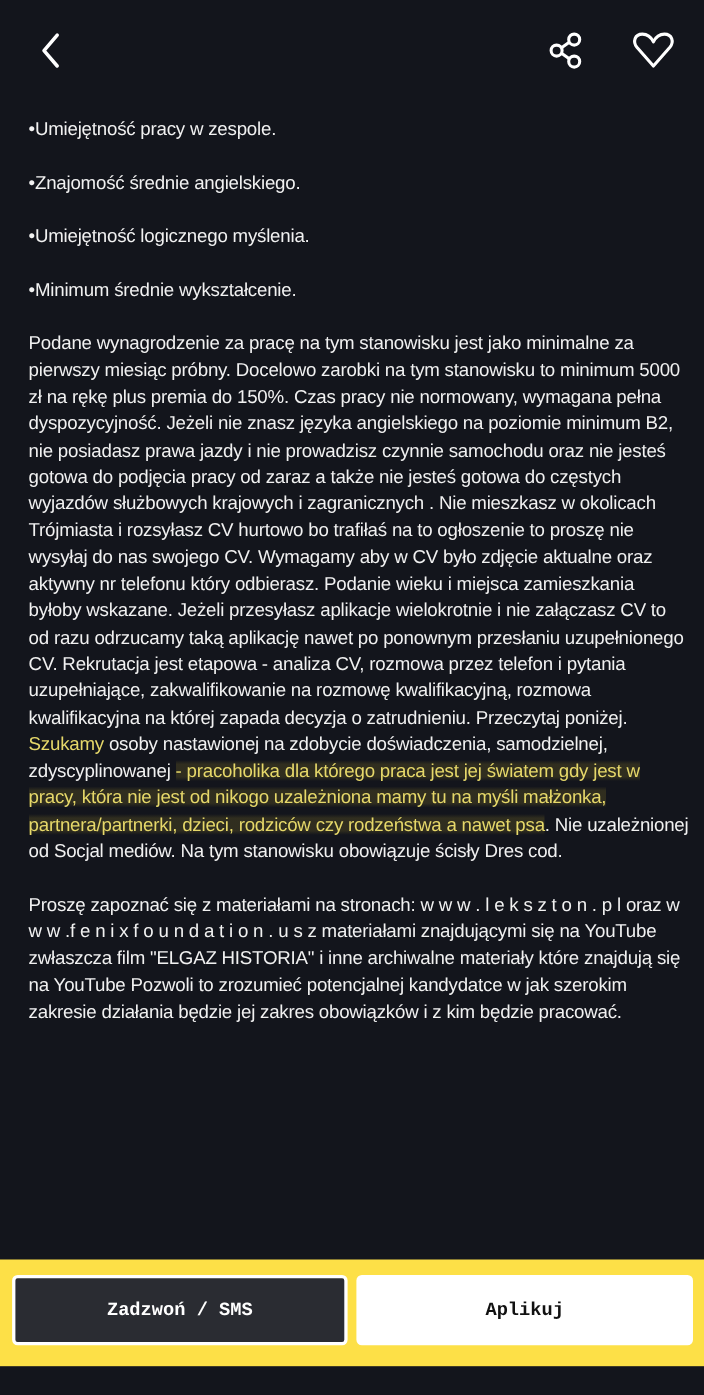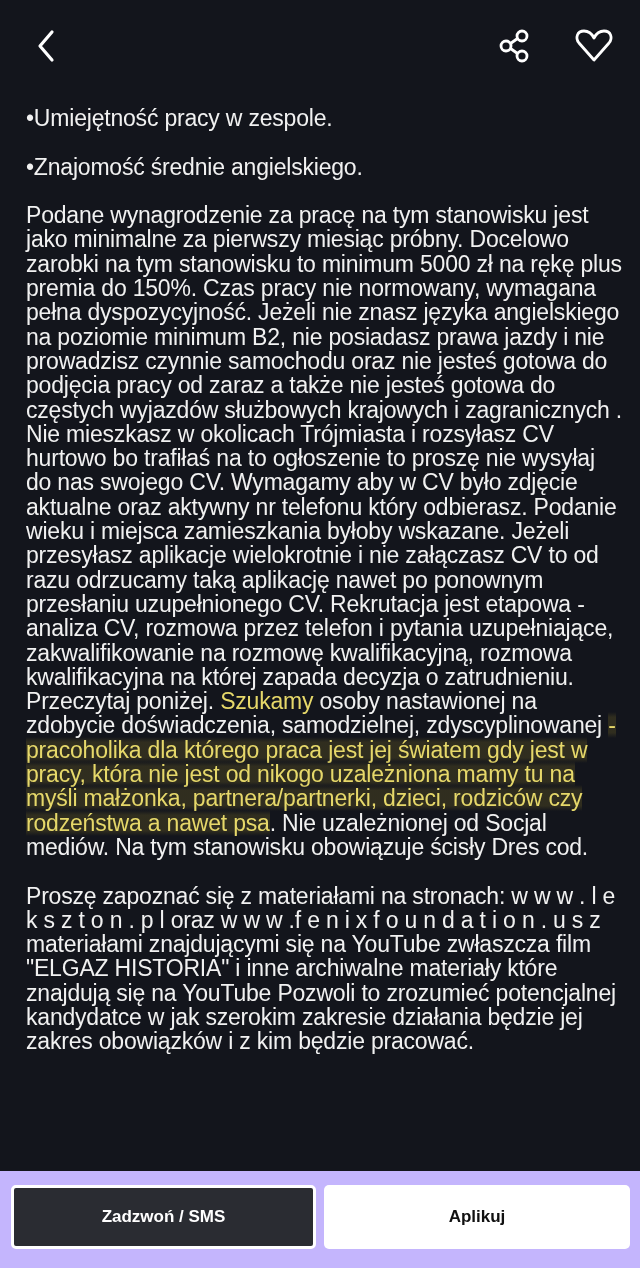--- a/index.html
+++ b/index.html
@@ -16,33 +16,34 @@
   .icon-btn {
     position: absolute; display: flex; align-items: center; justify-content: center;
     width: 48px; height: 48px; cursor: pointer;
   }
   .back-btn { left: 22px; top: 22px; }
   .share-btn { left: 491px; top: 22px; }
   .fav-btn { left: 570px; top: 22px; }
 
   .content {
     position: absolute; left: 26px; top: 106px; width: 600px;
-    font-size: 23px; line-height: 24.3px; letter-spacing: -0.2px;
+    font-size: 17px; line-height: 24.3px; letter-spacing: -0.2px;
     color: #f1f1f1;
   }
   .bullet { margin-bottom: 24.3px; }
   .para { margin-top: 5px; }
   .para + .para { margin-top: 24.3px; }
   .hl { color: #e6d86a; }
   .hl-band {
     background: linear-gradient(180deg, rgba(60,56,34,0) 0%, rgba(58,54,32,0.75) 20%, rgba(58,54,32,0.75) 80%, rgba(60,56,34,0) 100%);
   }
   .footer {
-    position: absolute; left: 0; top: 1171px; width: 640px; height: 97px;
-    background: #c4b5fd;
+    position: absolute; left: 0; top: 1145px; width: 640px; height: 97px;
+    background: #fde047;
+    font-family: Liberation Mono, monospace;
   }
   .btn {
     position: absolute; top: 14px; height: 64px; border-radius: 5px;
     display: flex; align-items: center; justify-content: center;
     font-weight: bold; font-size: 17px; cursor: pointer;
   }
   .btn-call {
     left: 11px; width: 305px; background: #2a2c32; border: 3px solid #ffffff; color: #ffffff;
   }
   .btn-apply {
@@ -70,20 +71,22 @@
   <div class="icon-btn fav-btn">
     <svg width="40" height="36" viewBox="0 0 40 36">
       <path d="M20 32 L5 15 C1 10 3 3 10 3 C15 3 18 6 20 10 C22 6 25 3 30 3 C37 3 39 10 35 15 Z" fill="none" stroke="#fff" stroke-width="2.8" stroke-linejoin="round"></path>
     </svg>
   </div>
 </div>
 
 <div class="content">
   <div class="bullet">•Umiejętność pracy w zespole.</div>
   <div class="bullet">•Znajomość średnie angielskiego.</div>
+  <div class="bullet">•Umiejętność logicznego myślenia.</div>
+  <div class="bullet">•Minimum średnie wykształcenie.</div>
 
   <p class="para"><span>Podane wynagrodzenie za pracę na tym stanowisku jest jako minimalne za pierwszy miesiąc próbny. Docelowo zarobki na tym stanowisku to minimum 5000 zł na rękę plus premia do 150%. Czas pracy nie normowany, wymagana pełna dyspozycyjność. Jeżeli nie znasz języka angielskiego na poziomie minimum B2, nie posiadasz prawa jazdy i nie prowadzisz czynnie samochodu oraz nie jesteś gotowa do podjęcia pracy od zaraz a także nie jesteś gotowa do częstych wyjazdów służbowych krajowych i zagranicznych . Nie mieszkasz w okolicach Trójmiasta i rozsyłasz CV hurtowo bo trafiłaś na to ogłoszenie to proszę nie wysyłaj do nas swojego CV. Wymagamy aby w CV było zdjęcie aktualne oraz aktywny nr telefonu który odbierasz. Podanie wieku i miejsca zamieszkania byłoby wskazane. Jeżeli przesyłasz aplikacje wielokrotnie i nie załączasz CV to od razu odrzucamy taką aplikację nawet po ponownym przesłaniu uzupełnionego CV. Rekrutacja jest etapowa - analiza CV, rozmowa przez telefon i pytania uzupełniające, zakwalifikowanie na rozmowę kwalifikacyjną, rozmowa kwalifikacyjna na której zapada decyzja o zatrudnieniu. Przeczytaj poniżej. </span><span class="hl">Szukamy</span><span> osoby nastawionej na zdobycie doświadczenia, samodzielnej, zdyscyplinowanej </span><span class="hl hl-band">- pracoholika dla którego praca jest jej światem gdy jest w pracy, która nie jest od nikogo uzależniona mamy tu na myśli małżonka, partnera/partnerki, dzieci, rodziców czy rodzeństwa a nawet psa</span><span>. Nie uzależnionej od Socjal mediów.    Na tym stanowisku obowiązuje ścisły Dres cod.</span></p>
 
   <p class="para">Proszę zapoznać się z materiałami na stronach: w w w . l e k s z t o n . p l oraz w w w .f e n i x f o u n d a t i o n . u s z materiałami znajdującymi się na YouTube zwłaszcza film "ELGAZ HISTORIA" i inne archiwalne materiały które znajdują się na YouTube Pozwoli to zrozumieć potencjalnej kandydatce w jak szerokim zakresie działania będzie jej zakres obowiązków i z kim będzie pracować.</p>
 </div>
 
 <div class="footer">
   <div class="btn btn-call">Zadzwoń / SMS</div>
   <div class="btn btn-apply">Aplikuj</div>
 </div>

